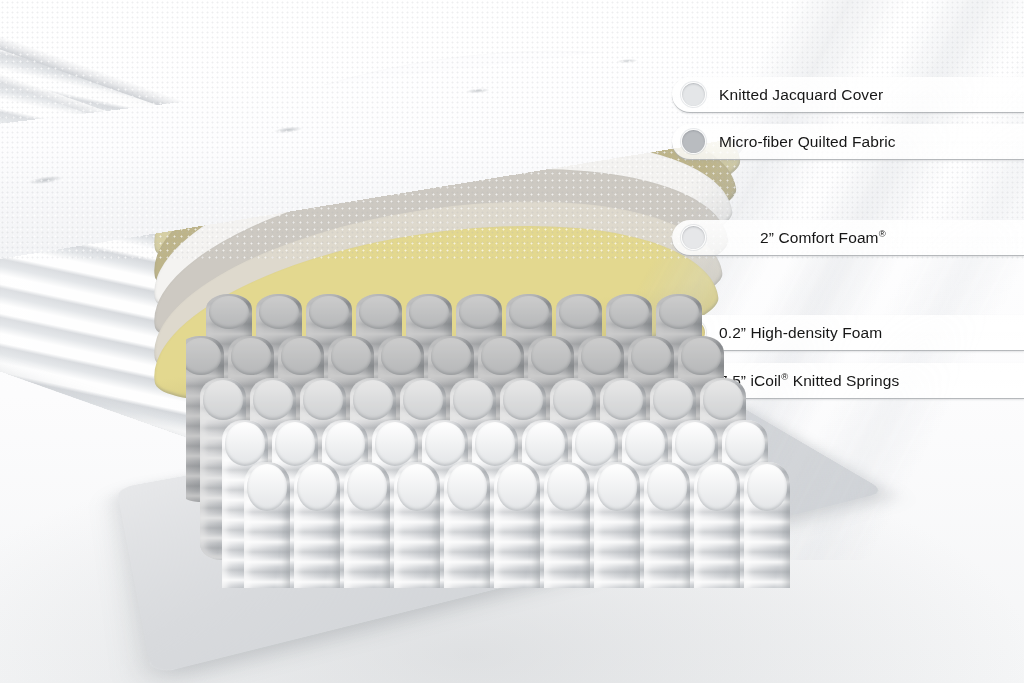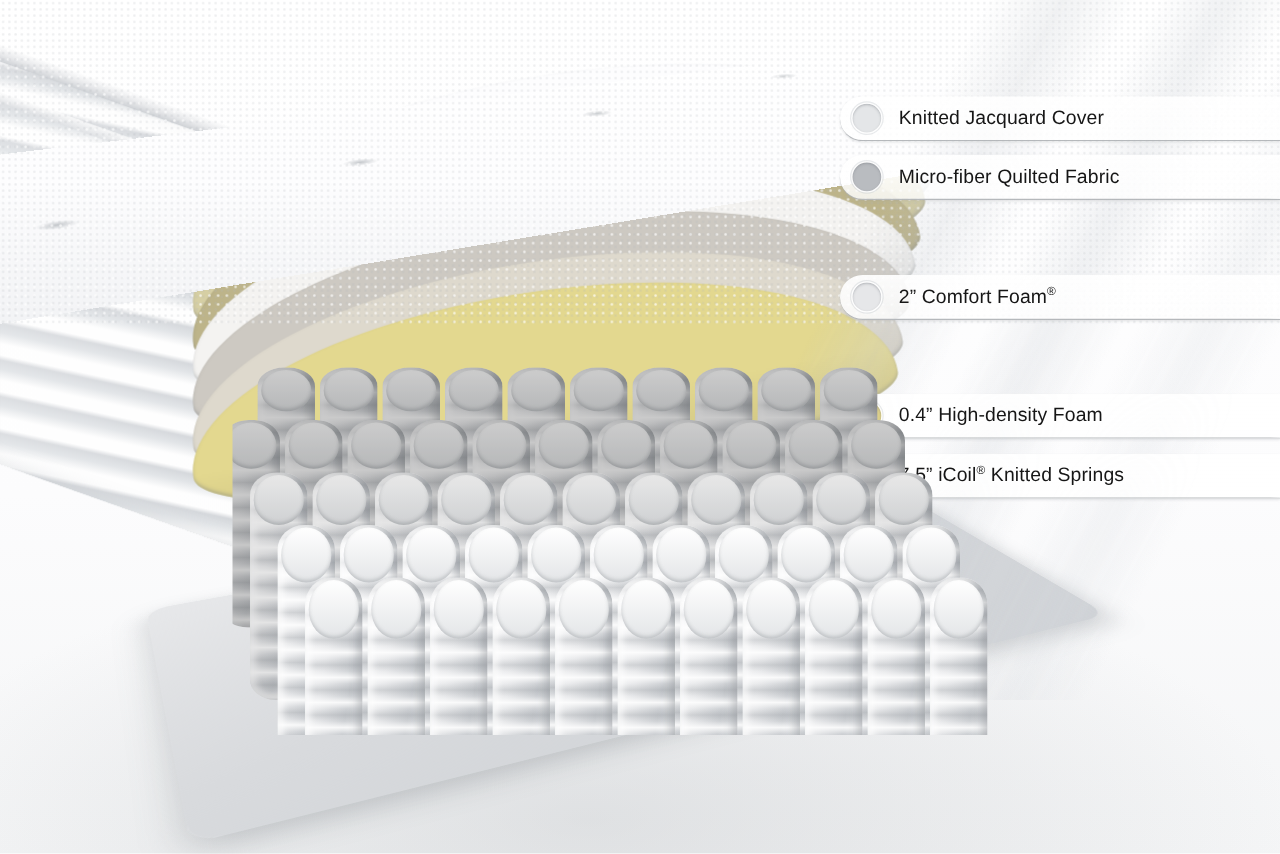--- a/index.html
+++ b/index.html
@@ -260,27 +260,27 @@
 
   <div class="labels" id="labels">
       <div class="pill" style="top: 62px;">
         <span class="dot" style="background: rgb(228, 230, 232);"></span>
         <span class="txt">Knitted Jacquard Cover</span>
       </div>
       <div class="pill" style="top: 109px;">
         <span class="dot" style="background: rgb(185, 188, 192);"></span>
         <span class="txt">Micro-fiber Quilted Fabric</span>
       </div>
-      <div class="pill" style="top: 205px;">
+      <div class="pill" style="top: 205px; gap: 41px;">
         <span class="dot" style="background: rgb(230, 231, 233);"></span>
         <span class="txt">2” Comfort Foam<sup>®</sup></span>
       </div>
       <div class="pill" style="top: 300px;">
         <span class="dot" style="background: rgb(221, 208, 138);"></span>
-        <span class="txt">0.4” High-density Foam</span>
+        <span class="txt">0.2” High-density Foam</span>
       </div>
       <div class="pill" style="top: 348px;">
         <span class="dot" style="background: rgb(143, 148, 154);"></span>
         <span class="txt">7.5” iCoil<sup>®</sup><span> Knitted Springs</span></span>
       </div>
     </div>
 
 </div>
 
 </body></html>

